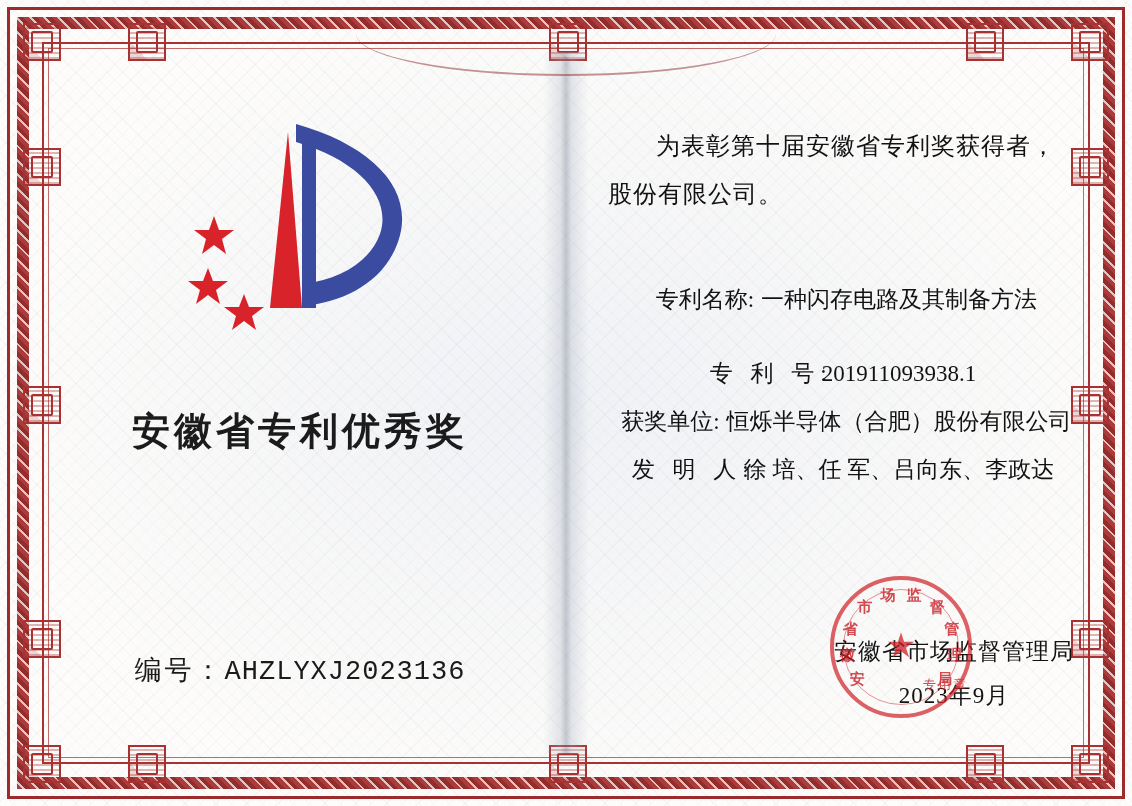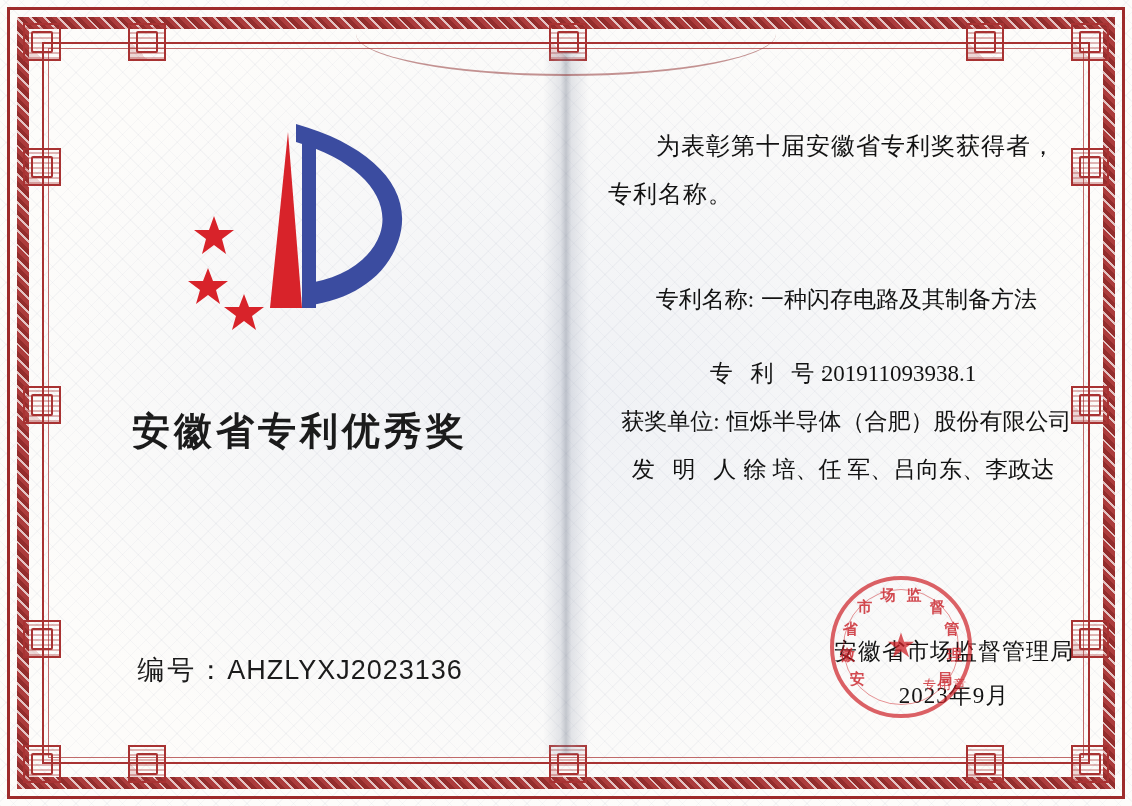--- a/index.html
+++ b/index.html
@@ -168,21 +168,21 @@
     position: absolute;
     top: 576px;
     left: 0;
     width: 100%;
     text-align: center;
     font-size: 27px;
     letter-spacing: 1px;
     color: #1b1b1b;
   }
   .left-serial .label { letter-spacing: 3px; }
-  .left-serial .value { font-family: Liberation Sans, sans-serif; }
+  .left-serial .value { font-family: Liberation Mono, monospace; }
 
   
   .page-right {
     position: absolute;
     left: 596px;
     top: 60px;
     width: 480px;
     height: 686px;
     color: #121212;
     margin-left: 12px;
@@ -345,21 +345,21 @@
 
     <div class="left-serial">
       <span class="label">编号：</span><span class="value">AHZLYXJ2023136</span>
     </div>
   </div>
 
   <div class="page-right">
 
     <div class="intro">
       <div class="l1">为表彰第十届安徽省专利奖获得者，</div>
-      <div class="l2">专利名称。</div>
+      <div class="l2">股份有限公司。</div>
     </div>
 
     <div class="fields">
       <div class="field gap-top">
         <span class="k">专利名称:</span><span class="v">一种闪存电路及其制备方法</span>
       </div>
       <div class="field gap-top">
         <span class="k spaced">专 利 号:</span><span class="v">201911093938.1</span>
       </div>
       <div class="field">

